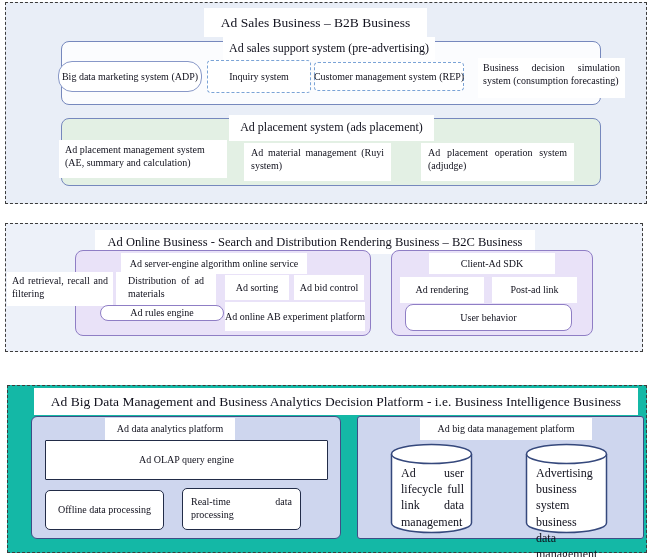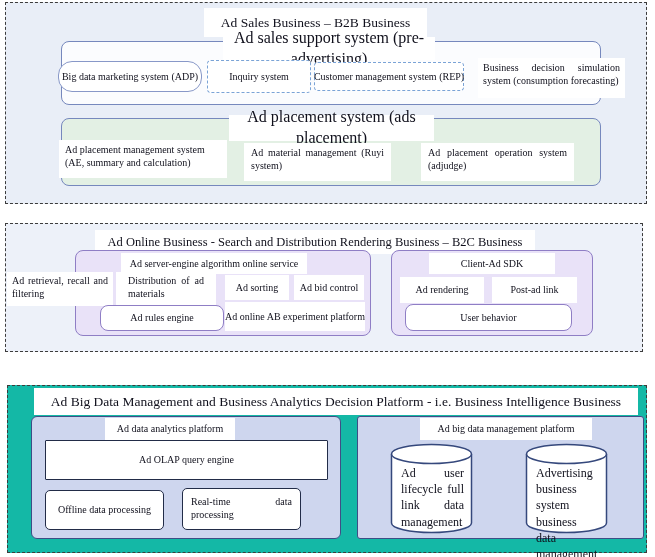--- a/index.html
+++ b/index.html
@@ -7,21 +7,21 @@
     position:relative; width:655px; height:557px;
     font-family:"Liberation Serif","DejaVu Serif",serif;
     color:#10101c; overflow:hidden; background:#fff;
   }
   .abs { position:absolute; box-sizing:border-box; }
   .sec { border:1px dashed #3c3c3c; }
   .lbl { background:#fff; }
   .center { display:flex; align-items:center; justify-content:center; text-align:center; }
   .just { text-align:justify; }
   .fs10 { font-size:10px; line-height:1.32; }
-  .fs105 { font-size:16px; line-height:1.3; }
+  .fs105 { font-size:12px; line-height:1.3; }
   .t1 { font-size:13.5px; }
   .t2 { font-size:12.5px; }
   .roundbox { border-radius:8px; }
   .cylwrap svg { position:absolute; left:0; top:0; }
   .cyltext { position:absolute; left:11px; right:9px; top:22px; font-size:12px; line-height:1.35; text-align:justify; }
 </style>
 </head>
 <body>
 
 <div class="stage">
@@ -94,21 +94,21 @@
     </div>
 
     <div class="abs lbl center fs10" style="left:219px; top:51px; width:64px; height:25px;">
       <span>Ad sorting</span>
     </div>
 
     <div class="abs lbl center fs10" style="left:288px; top:51px; width:70px; height:25px;">
       <span>Ad bid control</span>
     </div>
 
-    <div class="abs lbl center fs10" style="left:94px; top:81px; width:124px; height:26px; border:1px solid #8f7ec5; border-radius:8px;">
+    <div class="abs lbl center fs10" style="left:94px; top:81px; width:124px; height:16px; border:1px solid #8f7ec5; border-radius:8px;">
       <span>Ad rules engine</span>
     </div>
 
     <div class="abs lbl center fs10" style="left:219px; top:78px; width:140px; height:29px; white-space:nowrap;">
       <span>Ad online AB experiment platform</span>
     </div>
 
     <div class="abs roundbox" style="left:385px; top:26px; width:202px; height:86px; background:#e9e2f8; border:1.5px solid #8f7ec5;"></div>
 
     <div class="abs lbl center fs10" style="left:423px; top:29px; width:126px; height:21px;">

